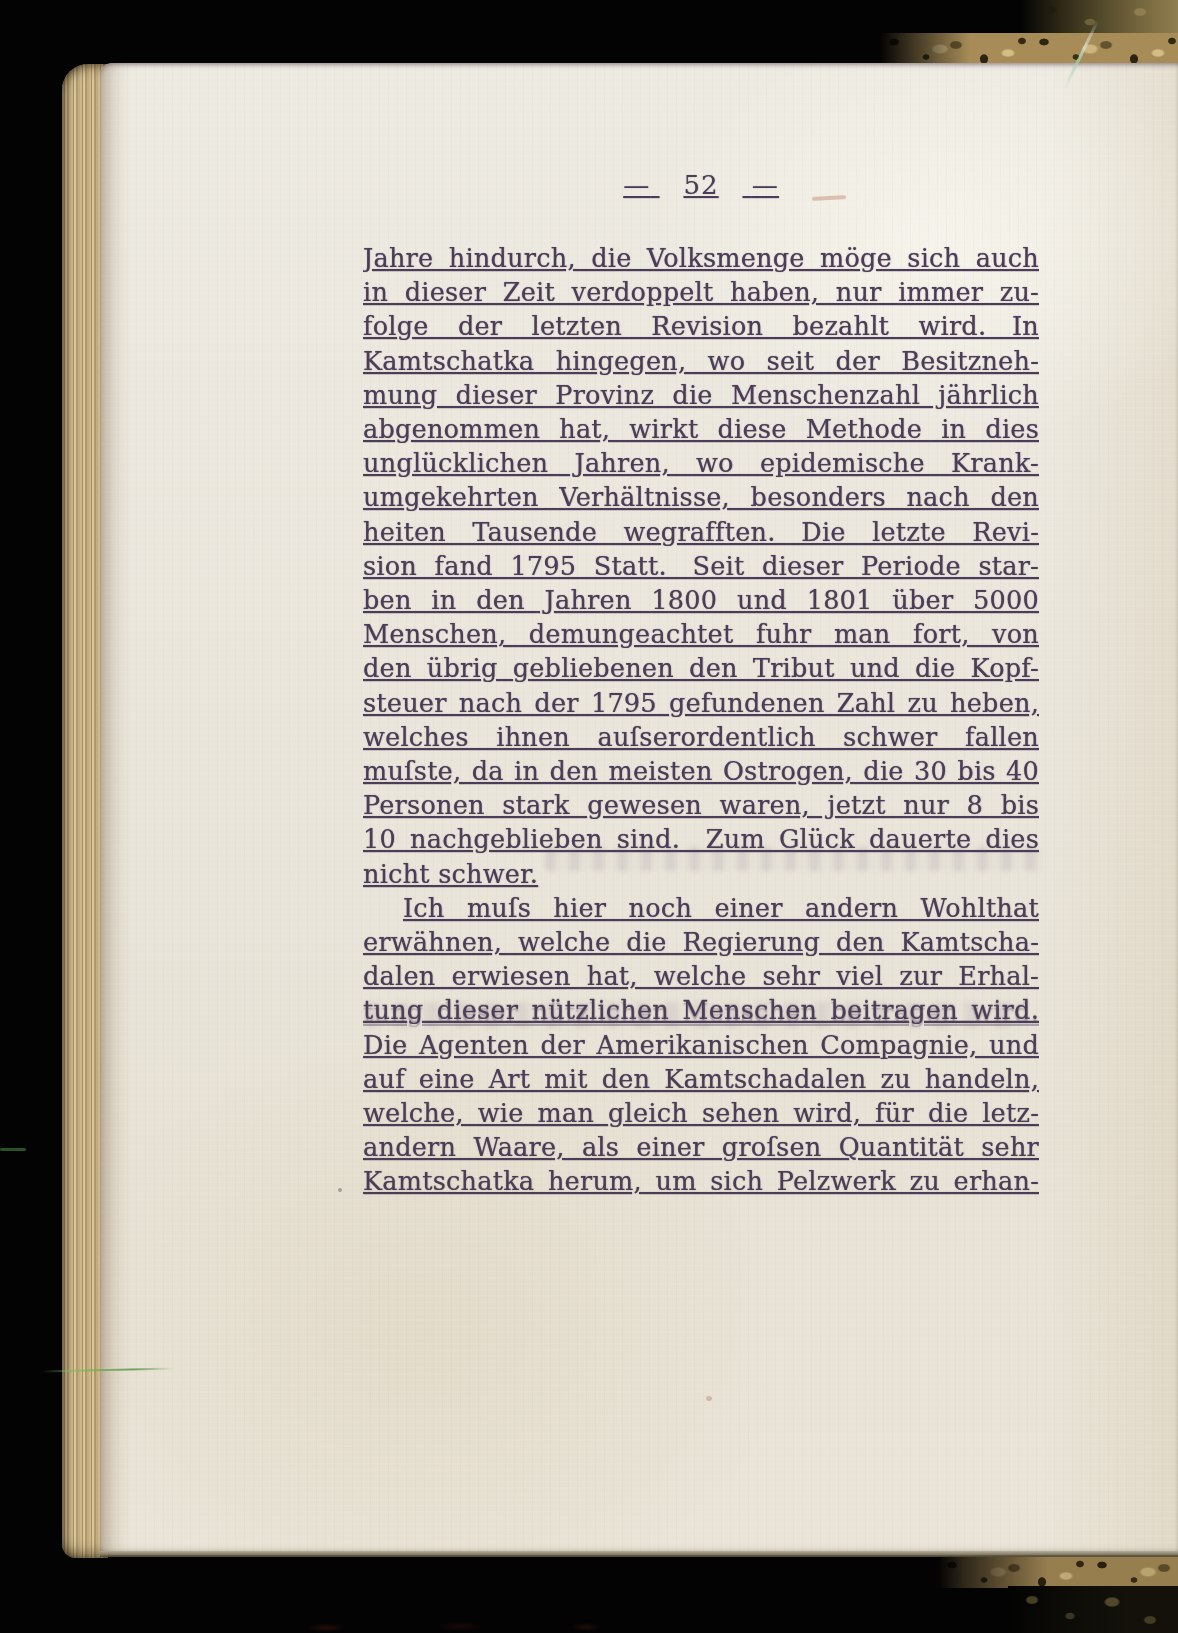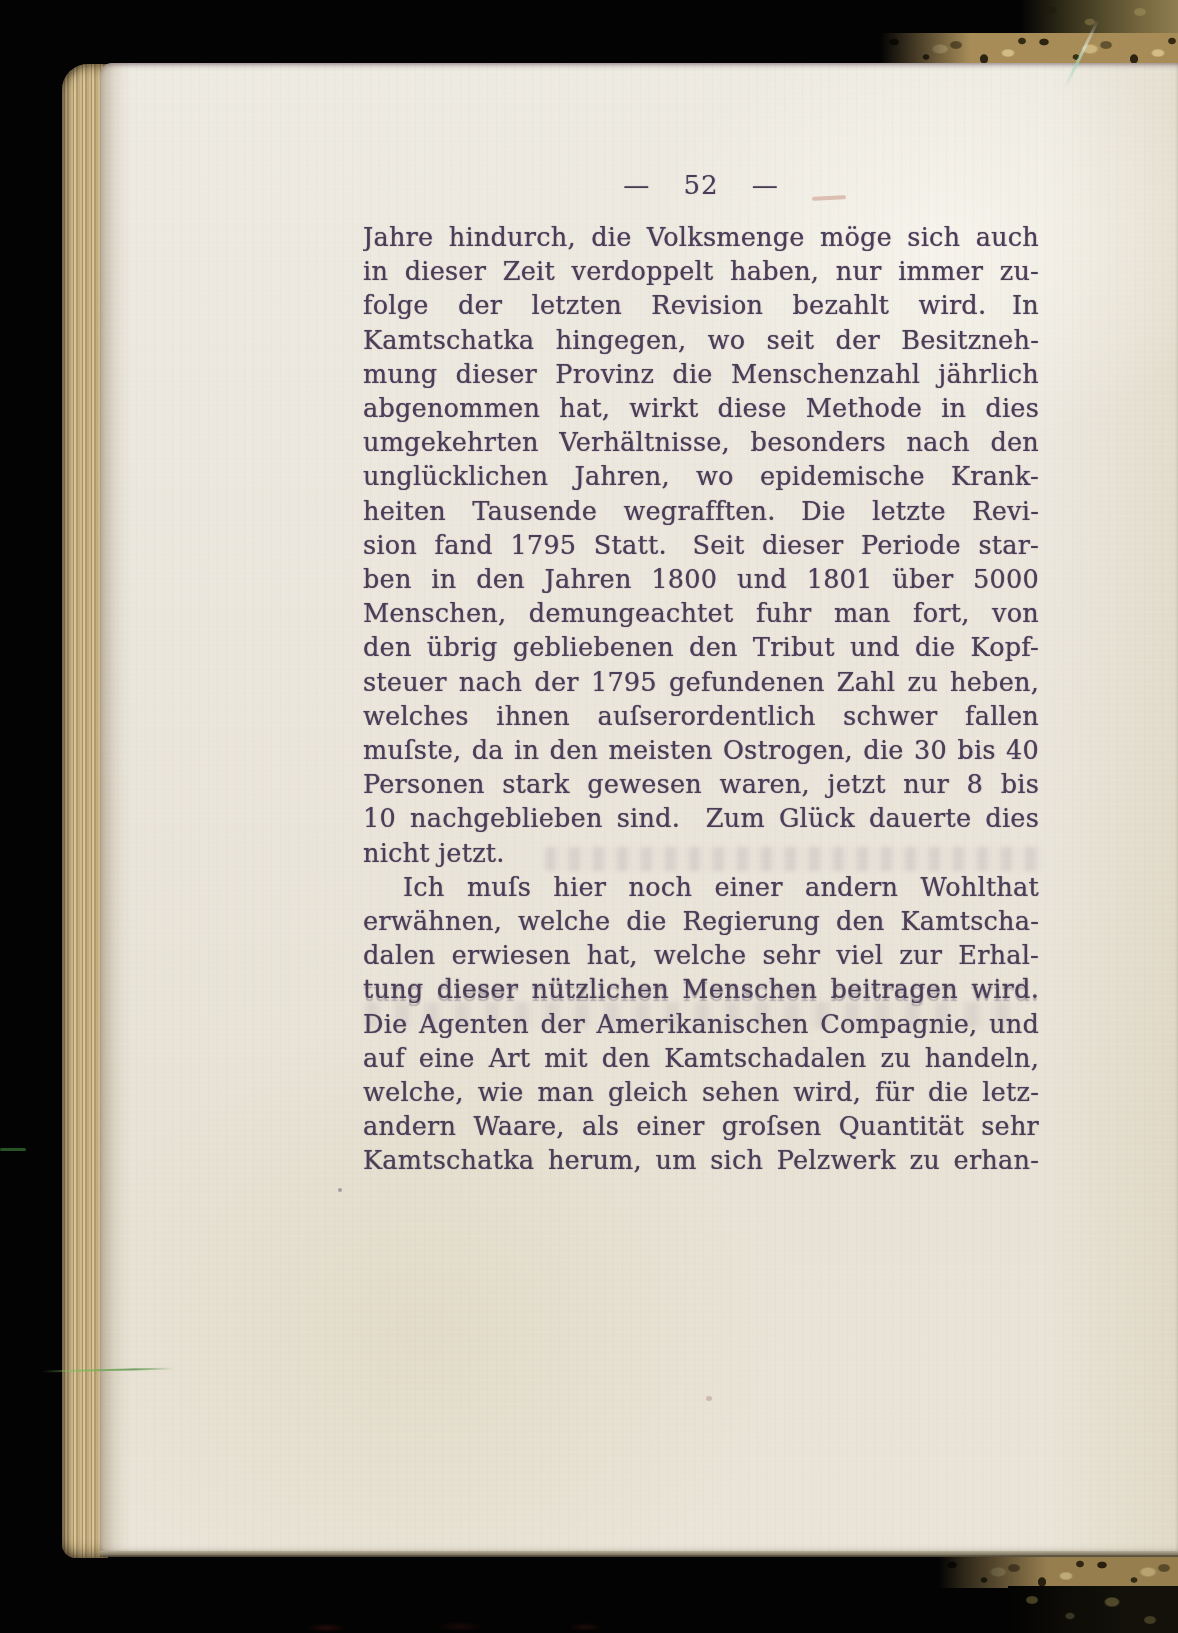--- a/index.html
+++ b/index.html
@@ -77,31 +77,32 @@
     position:absolute;left:282px;top:1620px;width:370px;height:13px;opacity:.55;
     background:
       radial-gradient(ellipse 26px 6px at 12% 60%, rgba(92,30,22,.7), rgba(92,30,22,0) 75%),
       radial-gradient(ellipse 32px 7px at 48% 50%, rgba(70,24,18,.6), rgba(70,24,18,0) 75%),
       radial-gradient(ellipse 22px 6px at 82% 55%, rgba(92,34,24,.55), rgba(92,34,24,0) 75%);
   }
   
   .textblock{
     position:absolute;left:363px;top:168px;width:676px;z-index:4;
     color:#4b3d57;
+    text-decoration:underline;
   }
   .header-row{
     text-align:center;font-size:26px;line-height:34px;letter-spacing:1px;
     text-shadow:0.3px 0.3px 1px rgba(75,61,87,.55);
   }
   .header-row .num{margin:0 24px;}
   .faint-dash{
     position:absolute;left:812px;top:196px;width:34px;height:4px;z-index:4;
     background:rgba(168,78,52,.30);border-radius:2px;transform:rotate(-3deg);filter:blur(.6px);
   }
-  .lines{margin-top:18px;height:1064px;overflow:hidden;}
+  .lines{margin-top:39px;height:1064px;overflow:hidden;}
   .line{
     font-size:25.5px;line-height:34.2px;letter-spacing:.25px;
     text-align:justify;text-align-last:justify;
     text-shadow:0.3px 0.4px 1px rgba(75,61,87,.55), -0.2px -0.2px .8px rgba(75,61,87,.3);
   }
   .line.end{text-align-last:left;}
   .line.indent{text-indent:40px;}
   .line.smudged{filter:blur(.45px);
     text-shadow:0 3px 1.4px rgba(80,64,94,.4), 0 -1px 1px rgba(80,64,94,.28), .3px .3px 1px rgba(75,61,87,.5);}
   
@@ -148,33 +149,33 @@
       <span class="num">52</span>
       <span>—</span>
     </div>
     <div class="lines">
         <div class="line">Jahre hindurch, die Volksmenge möge sich auch</div>
         <div class="line">in dieser Zeit verdoppelt haben, nur immer zu-</div>
         <div class="line">folge der letzten Revision bezahlt wird. In</div>
         <div class="line">Kamtschatka hingegen, wo seit der Besitzneh-</div>
         <div class="line">mung dieser Provinz die Menschenzahl jährlich</div>
         <div class="line">abgenommen hat, wirkt diese Methode in dies</div>
+        <div class="line">unglücklichen Jahren, wo epidemische Krank-</div>
         <div class="line">umgekehrten Verhältnisse, besonders nach den</div>
-        <div class="line">unglücklichen Jahren, wo epidemische Krank-</div>
         <div class="line">heiten Tausende wegrafften. Die letzte Revi-</div>
         <div class="line">sion fand 1795 Statt. Seit dieser Periode star-</div>
         <div class="line">ben in den Jahren 1800 und 1801 über 5000</div>
         <div class="line">Menschen, demungeachtet fuhr man fort, von</div>
         <div class="line">den übrig gebliebenen den Tribut und die Kopf-</div>
         <div class="line">steuer nach der 1795 gefundenen Zahl zu heben,</div>
         <div class="line">welches ihnen auſserordentlich schwer fallen</div>
         <div class="line">muſste, da in den meisten Ostrogen, die 30 bis 40</div>
         <div class="line">Personen stark gewesen waren, jetzt nur 8 bis</div>
         <div class="line">10 nachgeblieben sind. Zum Glück dauerte dies</div>
-        <div class="line end">nicht jetzt.</div>
+        <div class="line end">nicht schwer.</div>
         <div class="line indent">Ich muſs hier noch einer andern Wohlthat</div>
         <div class="line">erwähnen, welche die Regierung den Kamtscha-</div>
         <div class="line">dalen erwiesen hat, welche sehr viel zur Erhal-</div>
         <div class="line smudged">tung dieser nützlichen Menschen beitragen wird.</div>
         <div class="line">Die Agenten der Amerikanischen Compagnie, und</div>
         <div class="line">auf eine Art mit den Kamtschadalen zu handeln,</div>
         <div class="line">welche, wie man gleich sehen wird, für die letz-</div>
         <div class="line">andern Waare, als einer groſsen Quantität sehr</div>
         <div class="line">Kamtschatka herum, um sich Pelzwerk zu erhan-</div>
       </div>

